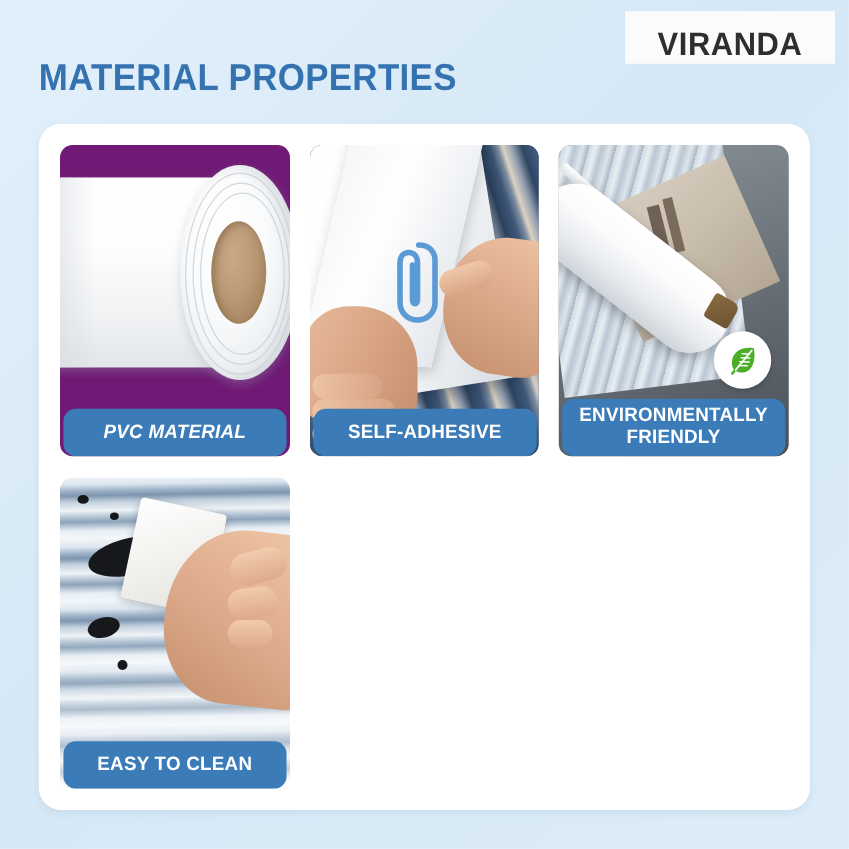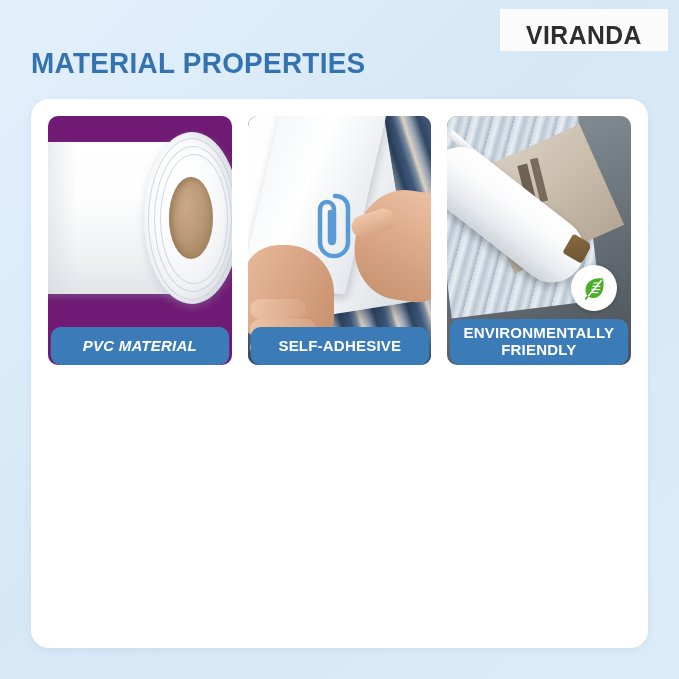--- a/index.html
+++ b/index.html
@@ -472,17 +472,34 @@
         </div>
         <div class="label two-line">
           <span>
             <span>ENVIRONMENTALLY</span><br>
             <span>FRIENDLY</span>
           </span>
         </div>
       </div>
 
 
+      <div class="cell">
+        <div class="media">
+          <div class="stripes"></div>
+          <div class="smudge" style="left:22px; top:48px; width:72px; height:30px; transform:rotate(-12deg);"></div>
+          <div class="smudge" style="left:22px; top:112px; width:26px; height:16px; transform:rotate(-14deg);"></div>
+          <div class="smudge" style="left:46px; top:146px; width:8px;  height:8px;"></div>
+          <div class="smudge" style="left:14px; top:14px; width:9px;  height:7px;"></div>
+          <div class="smudge" style="left:40px; top:28px; width:7px;  height:6px;"></div>
+          <div class="smudge" style="left:62px; top:34px; width:12px; height:9px;"></div>
+          <div class="cloth"></div>
+          <div class="hand-clean"></div>
+          <div class="knuckle" style="right:2px;  top:58px;  width:46px; height:26px; transform:rotate(-14deg);"></div>
+          <div class="knuckle" style="right:10px; top:88px;  width:40px; height:24px; transform:rotate(-8deg);"></div>
+          <div class="knuckle" style="right:14px; top:114px; width:36px; height:22px;"></div>
+        </div>
+        <div class="label">EASY TO CLEAN</div>
+      </div>
 
 
     </div>
   </div>
 </div>
 
 </body></html>

